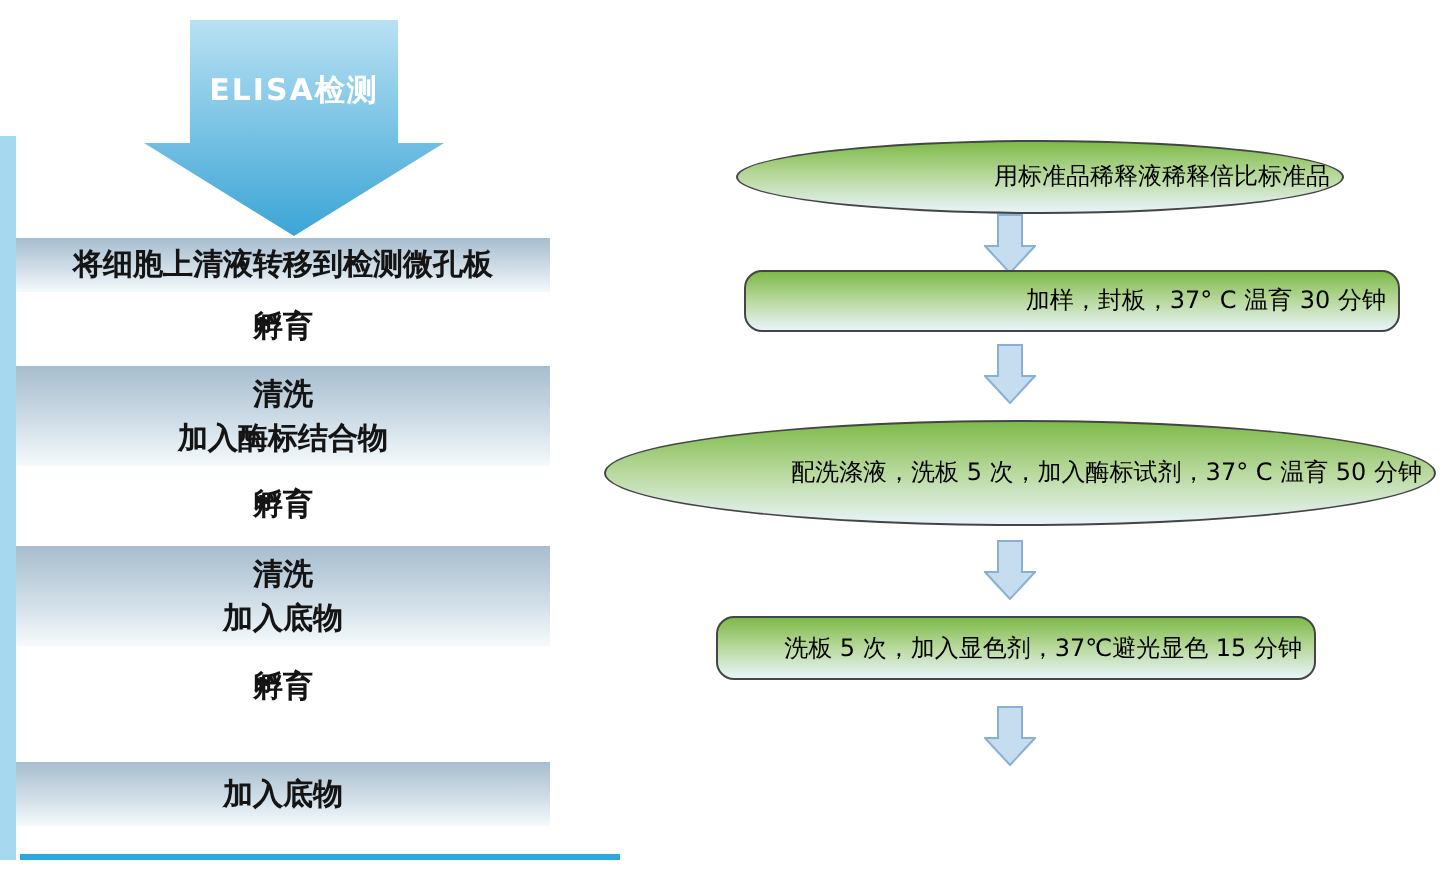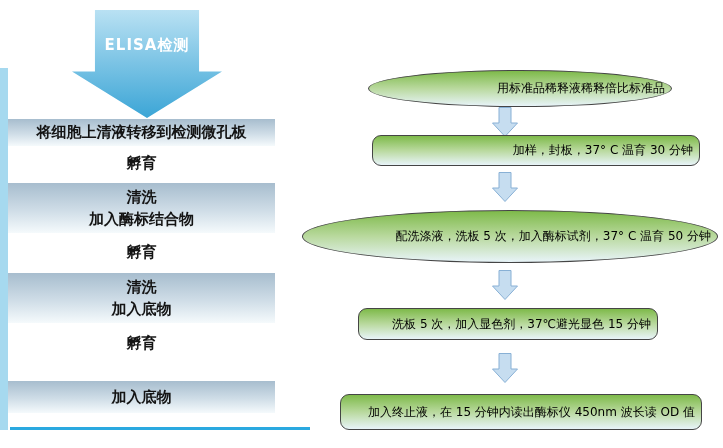--- a/index.html
+++ b/index.html
@@ -163,17 +163,14 @@
   </svg>
 
   <div class="rshape rrect pos-r2">
     <span>洗板 5 次，加入显色剂，37℃避光显色 15 分钟</span>
   </div>
 
   <svg class="sarrow pos-a4" viewBox="0 0 26 30">
     <polygon points="7,0.5 19,0.5 19,16 25.5,16 13,29.5 0.5,16 7,16"></polygon>
   </svg>
 
-  <div class="rshape rrect pos-r3">
-    <span>加入终止液，在 15 分钟内读出酶标仪 450nm 波长读 OD 值</span>
-  </div>
 
 </div>
 
 </body></html>

